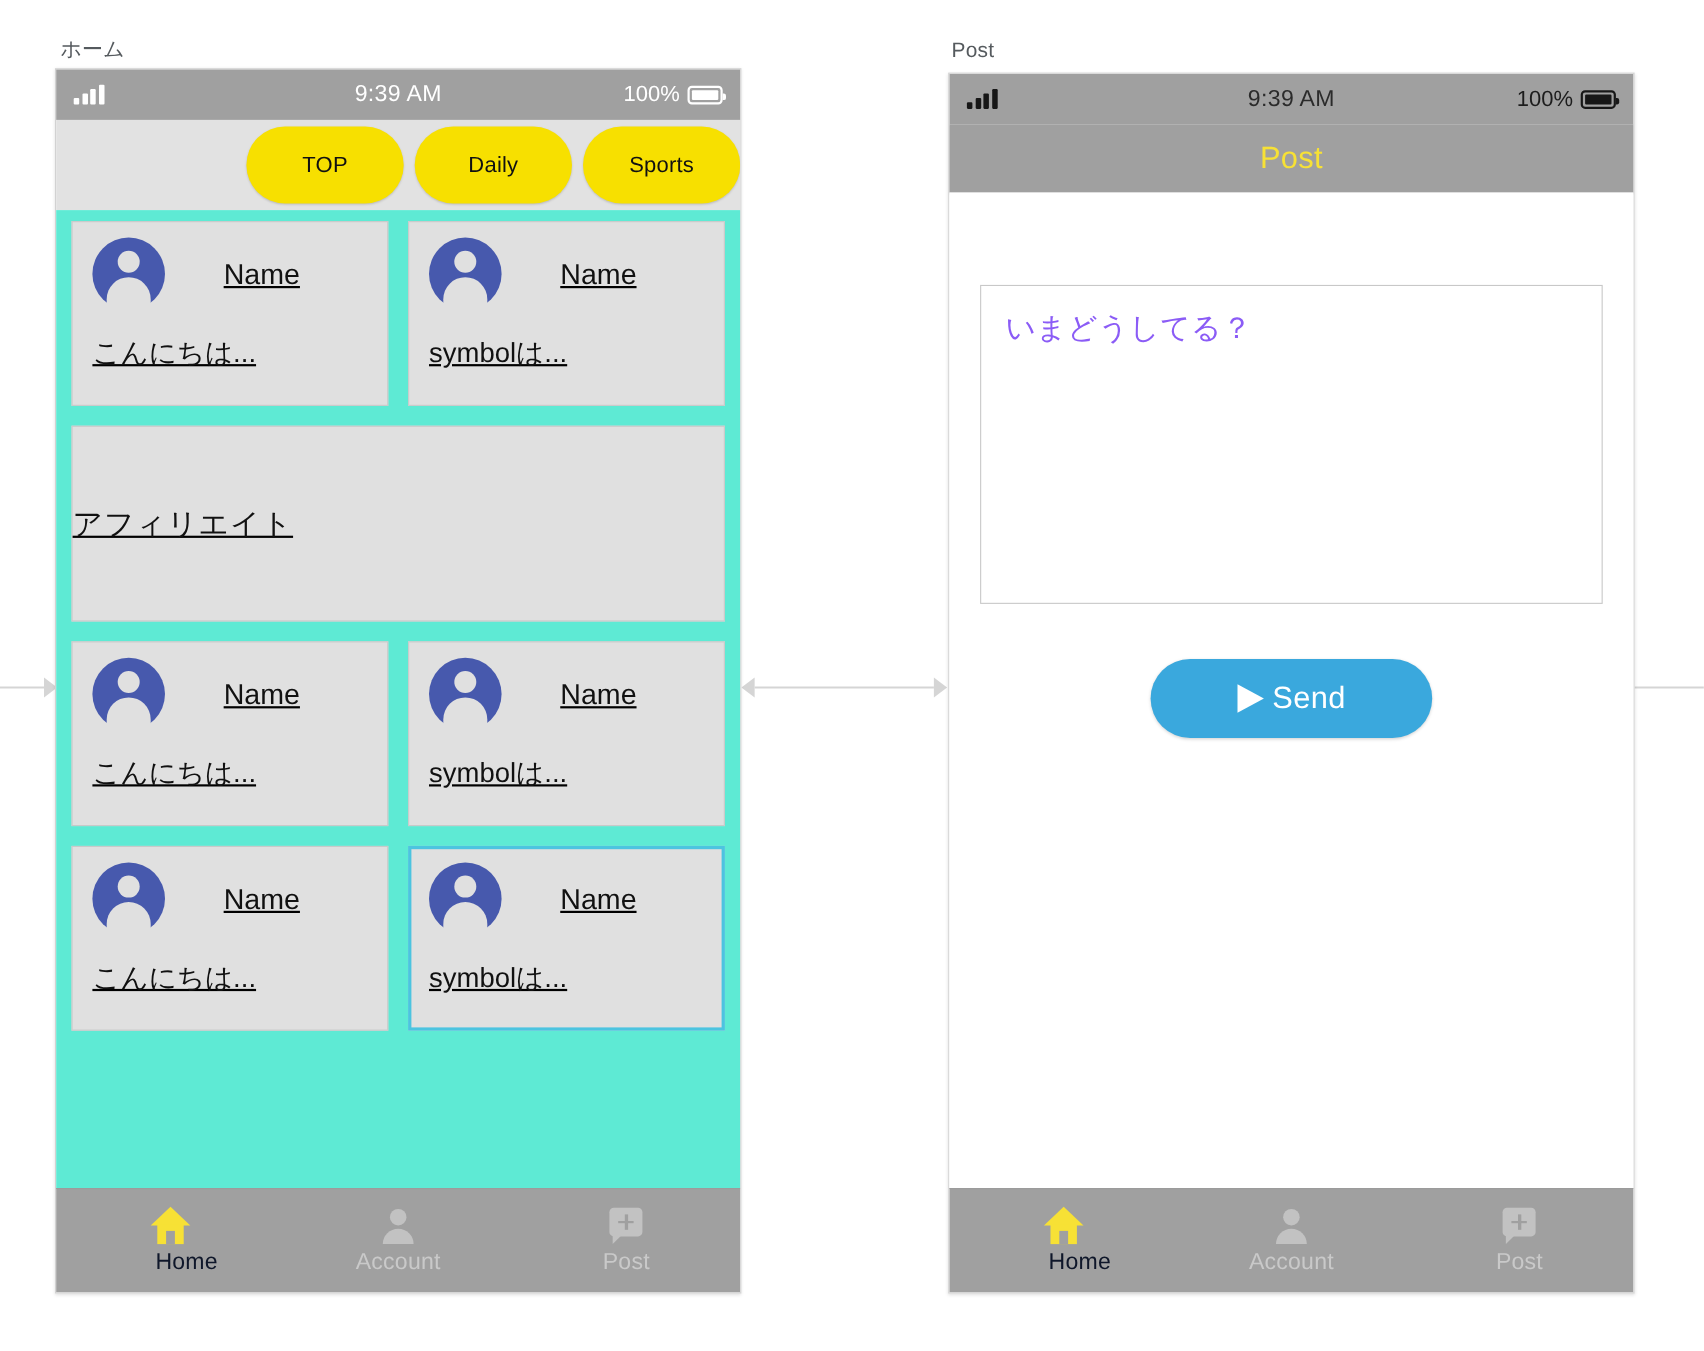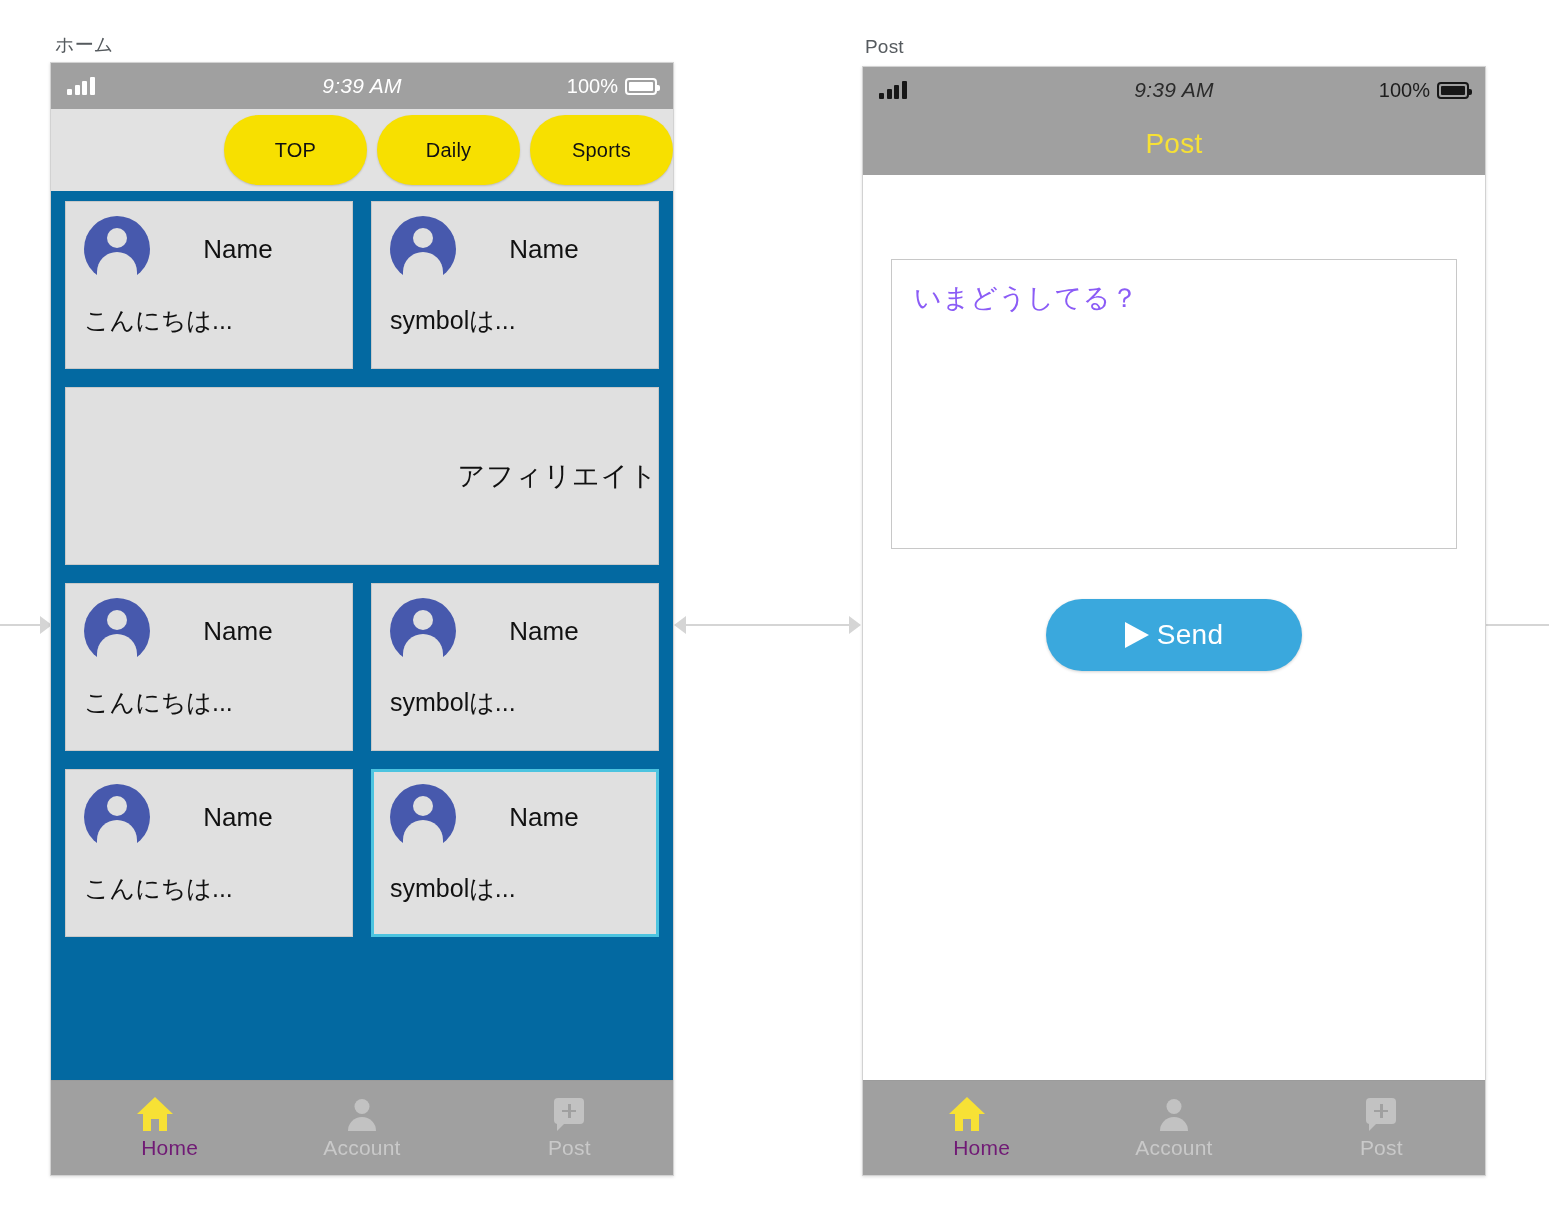--- a/index.html
+++ b/index.html
@@ -57,21 +57,20 @@
     flex: 0 0 auto;
     position: relative;
   }
   .status-time {
     position: absolute;
     left: 0; right: 0;
     text-align: center;
     font-size: 21px;
     color: #ffffff;
     letter-spacing: .3px;
-    font-style: italic;
   }
   .status-bar.dark-ind .status-time { color: #2b2b2b; }
   .status-right {
     margin-left: auto;
     display: flex;
     align-items: center;
     gap: 7px;
     z-index: 2;
   }
   .battery-pct {
@@ -172,24 +171,25 @@
     justify-content: center;
     font-size: 20px;
     color: #111111;
     box-shadow: 0 1px 2px rgba(0,0,0,0.17);
     letter-spacing: .2px;
   }
 
   
   .feed {
     flex: 1 1 auto;
-    background: #0369a1;
+    background: #5eead4;
     padding: 10px 14px 0 14px;
     box-sizing: border-box;
     overflow: hidden;
+    text-decoration: underline;
   }
   .card-row {
     display: flex;
     gap: 18px;
     margin-bottom: 18px;
   }
   .post-card {
     flex: 1 1 0;
     height: 168px;
     background: #e0e0e0;
@@ -252,21 +252,21 @@
   }
 
   
   .affiliate {
     height: 178px;
     background: #e0e0e0;
     border: 1px solid #c9c9c9;
     box-sizing: border-box;
     display: flex;
     align-items: center;
-    justify-content: flex-end;
+    justify-content: flex-start;
     margin-bottom: 18px;
     font-size: 27px;
     color: #111111;
     letter-spacing: 1px;
   }
 
   
   .compose-area {
     flex: 1 1 auto;
     background: #ffffff;
@@ -329,21 +329,21 @@
     flex-direction: column;
     align-items: center;
     justify-content: center;
     gap: 5px;
   }
   .tab-label {
     font-size: 21px;
     color: #c9c9c9;
     letter-spacing: .2px;
   }
-  .tab-item.active .tab-label { color: #701a75; margin-left: 30px; }
+  .tab-item.active .tab-label { color: #0f172a; margin-left: 30px; }
   .tab-glyph {
     width: 36px;
     height: 34px;
     position: relative;
   }
   
   .ico-home::before {
     content: "";
     position: absolute;
     left: 50%; top: 0;

